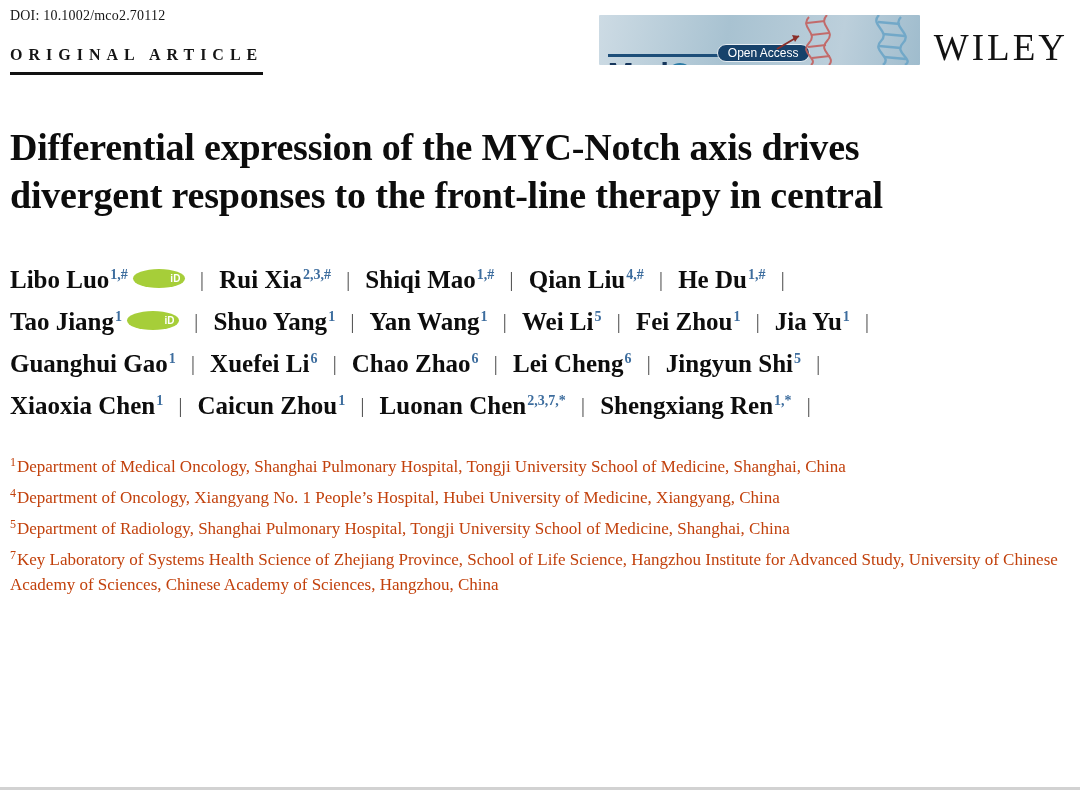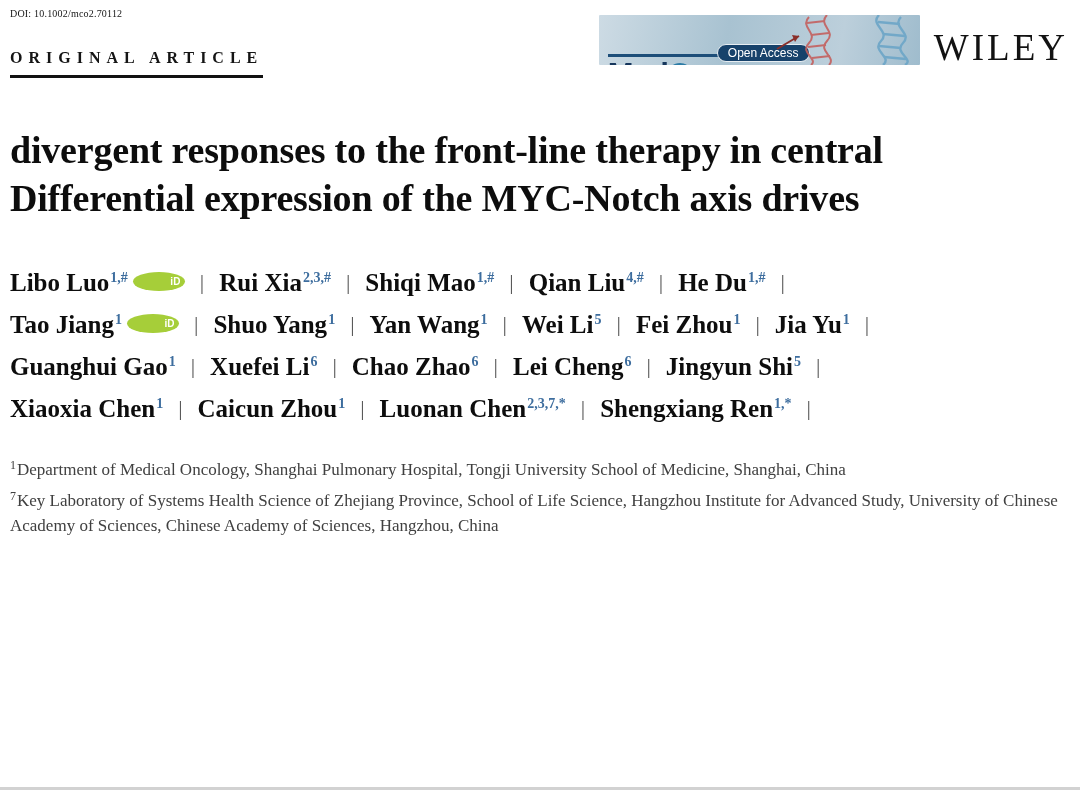--- a/index.html
+++ b/index.html
@@ -7,23 +7,23 @@
     width:1080px; height:790px;
     background:#ffffff;
     font-family:"Liberation Serif", serif;
     color:#151515;
     position:relative;
     overflow:hidden;
     box-sizing:border-box;
     padding:6px 12px 0 10px;
   }
   .header-row { display:flex; justify-content:space-between; align-items:flex-start; }
-  .doi { font-size:10px; margin-top:2px; letter-spacing:0.2px; }
+  .doi { font-size:14px; margin-top:2px; letter-spacing:0.2px; }
   .article-type {
-    margin-top:30px;
+    margin-top:22px;
     display:inline-block;
     font-weight:bold;
     font-size:16px;
     letter-spacing:6px;
     padding-bottom:8px;
     border-bottom:3px solid #111;
   }
   .logos { display:flex; align-items:flex-start; }
   .medcomm-banner {
     position:relative;
@@ -105,21 +105,21 @@
     color:#5a5a5a;
     font-size:22px;
     margin:0 15px;
     position:relative; top:-2px;
   }
   .affiliations { margin-top:26px; }
   .aff-item {
     font-size:17px;
     line-height:23px;
     margin-bottom:6px;
-    color:#404040;
+    color:#c2410c;
   }
   .aff-sup {
     font-size:12px;
     position:relative; top:-6px;
     margin-right:1px;
   }
   .bottom-rule {
     position:absolute; left:0; right:0; bottom:0;
     height:3px; background:#d2d2d2;
   }
@@ -163,30 +163,32 @@
             <line x1="2" y1="34" x2="24" y2="21" stroke="#8a2f2a" stroke-width="2"></line>
             <polygon points="24,21 17,20 20,27" fill="#8a2f2a"></polygon>
           </g>
         </svg>
       </div>
       <div class="wiley">WILEY</div>
     </div>
   </div>
 
   <div class="title">
+    <div>Differential expression of the MYC-Notch axis drives</div>
     <div>divergent responses to the front-line therapy in central</div>
-    <div>Differential expression of the MYC-Notch axis drives</div>
   </div>
 
   <div class="authors" id="authors">
       <div class="author-row"><span class="author">Libo Luo<span class="asup">1,#</span></span><span class="orcid">iD</span><span class="pipe">|</span><span class="author">Rui Xia<span class="asup">2,3,#</span></span><span class="pipe">|</span><span class="author">Shiqi Mao<span class="asup">1,#</span></span><span class="pipe">|</span><span class="author">Qian Liu<span class="asup">4,#</span></span><span class="pipe">|</span><span class="author">He Du<span class="asup">1,#</span></span><span class="pipe">|</span></div>
       <div class="author-row"><span class="author">Tao Jiang<span class="asup">1</span></span><span class="orcid">iD</span><span class="pipe">|</span><span class="author">Shuo Yang<span class="asup">1</span></span><span class="pipe">|</span><span class="author">Yan Wang<span class="asup">1</span></span><span class="pipe">|</span><span class="author">Wei Li<span class="asup">5</span></span><span class="pipe">|</span><span class="author">Fei Zhou<span class="asup">1</span></span><span class="pipe">|</span><span class="author">Jia Yu<span class="asup">1</span></span><span class="pipe">|</span></div>
       <div class="author-row"><span class="author">Guanghui Gao<span class="asup">1</span></span><span class="pipe">|</span><span class="author">Xuefei Li<span class="asup">6</span></span><span class="pipe">|</span><span class="author">Chao Zhao<span class="asup">6</span></span><span class="pipe">|</span><span class="author">Lei Cheng<span class="asup">6</span></span><span class="pipe">|</span><span class="author">Jingyun Shi<span class="asup">5</span></span><span class="pipe">|</span></div>
       <div class="author-row"><span class="author">Xiaoxia Chen<span class="asup">1</span></span><span class="pipe">|</span><span class="author">Caicun Zhou<span class="asup">1</span></span><span class="pipe">|</span><span class="author">Luonan Chen<span class="asup">2,3,7,*</span></span><span class="pipe">|</span><span class="author">Shengxiang Ren<span class="asup">1,*</span></span><span class="pipe">|</span></div>
     </div>
 
   <div class="affiliations" id="affiliations">
       <div class="aff-item"><span class="aff-sup">1</span>Department of Medical Oncology, Shanghai Pulmonary Hospital, Tongji University School of Medicine, Shanghai, China</div>
+      <div class="aff-item"><span class="aff-sup">4</span>Department of Oncology, Xiangyang No. 1 People’s Hospital, Hubei University of Medicine, Xiangyang, China</div>
+      <div class="aff-item"><span class="aff-sup">5</span>Department of Radiology, Shanghai Pulmonary Hospital, Tongji University School of Medicine, Shanghai, China</div>
       <div class="aff-item"><span class="aff-sup">7</span>Key Laboratory of Systems Health Science of Zhejiang Province, School of Life Science, Hangzhou Institute for Advanced Study, University of Chinese Academy of Sciences, Chinese Academy of Sciences, Hangzhou, China</div>
     </div>
 
   <div class="bottom-rule"></div>
 </div>
 
 </body></html>

